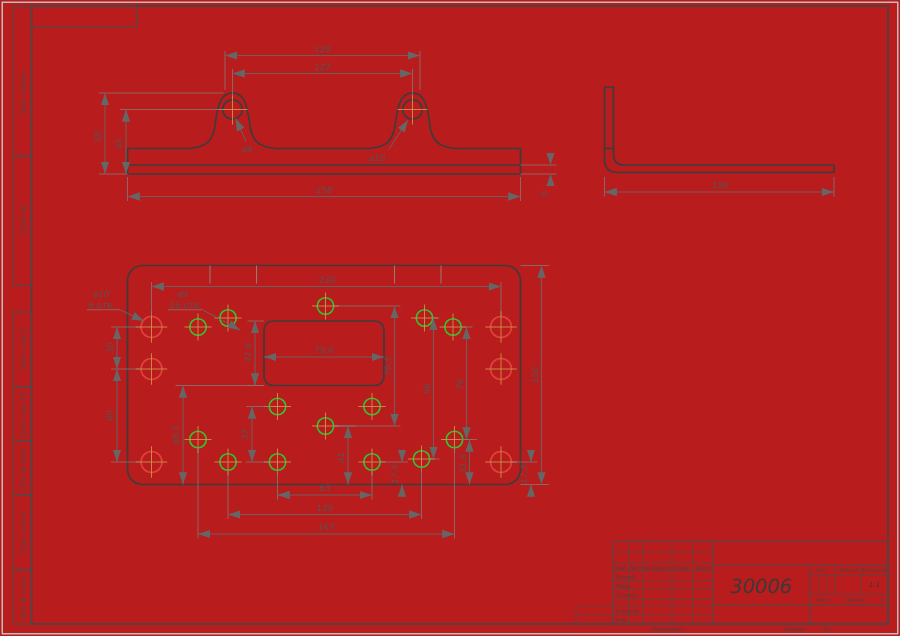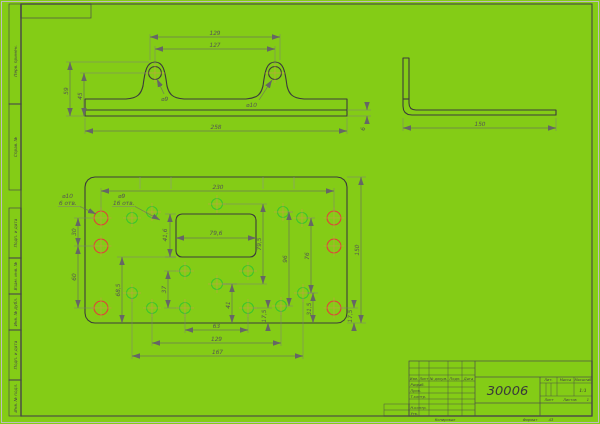--- a/index.html
+++ b/index.html
@@ -1,16 +1,16 @@
 <!DOCTYPE html>
 <html><head>
 <meta charset="utf-8">
 <style>
   html,body{margin:0;padding:0;background:#e9e9e9;}
-  .sheet{position:relative;width:600px;height:424px;background:#84cc16;overflow:hidden;}
+  .sheet{position:relative;width:600px;height:424px;background:#b91c1c;overflow:hidden;}
   svg{display:block;font-family:"DejaVu Sans",sans-serif;}
   .ol{fill:none;stroke:#3c3c3c;stroke-width:1.1;stroke-linejoin:round;}
   .thin{fill:none;stroke:#8f8f8f;stroke-width:0.55;}
   .ext{fill:none;stroke:#7d7d7d;stroke-width:0.5;}
   .dimline{fill:none;stroke:#666;stroke-width:0.6;}
   .dimtxt{font:italic 5.8px "DejaVu Sans",sans-serif;fill:#555;text-anchor:middle;}
   .lbl{font:italic 5.8px "DejaVu Sans",sans-serif;fill:#555;text-anchor:start;}
   .frame-line{fill:none;stroke:#454545;stroke-width:1.1;}
   .box-line{fill:none;stroke:#4a4a4a;stroke-width:0.7;}
   .tb-thin{fill:none;stroke:#4a4a4a;stroke-width:0.45;}

